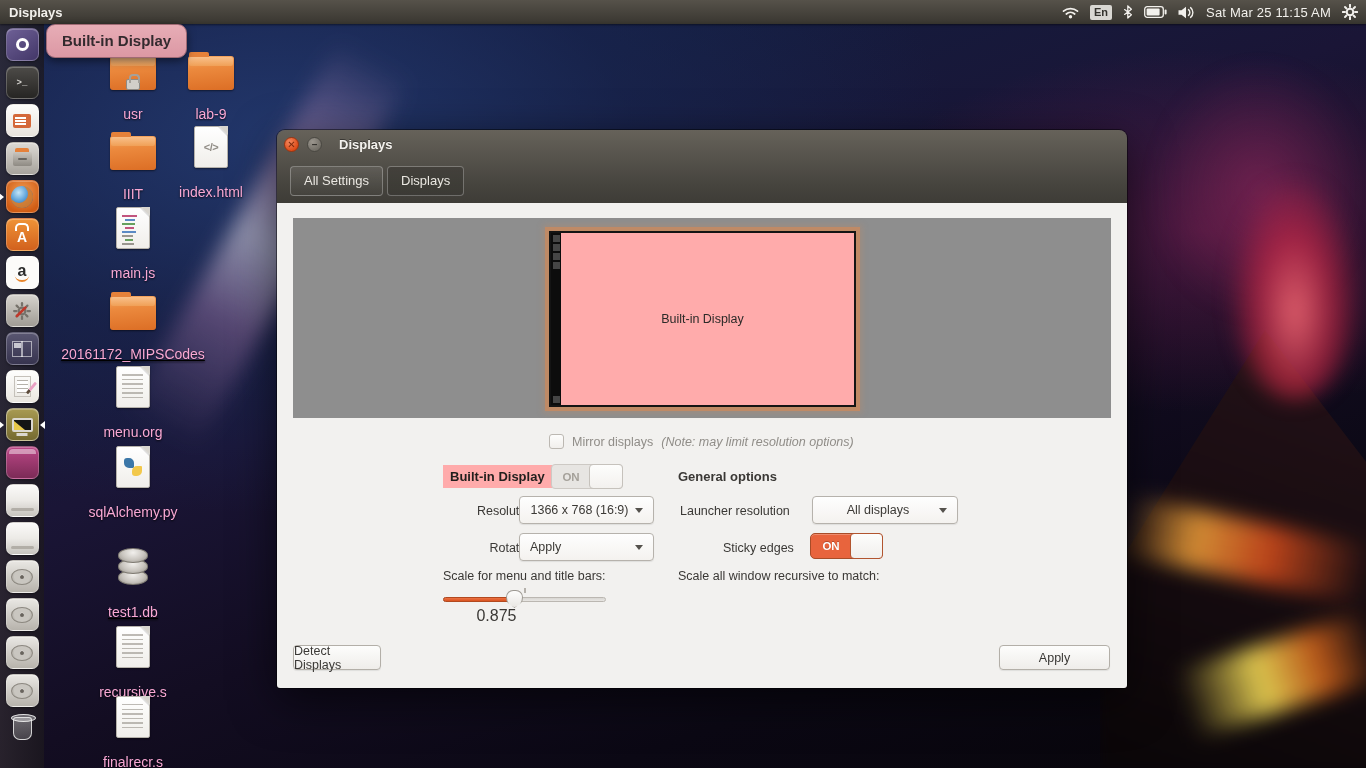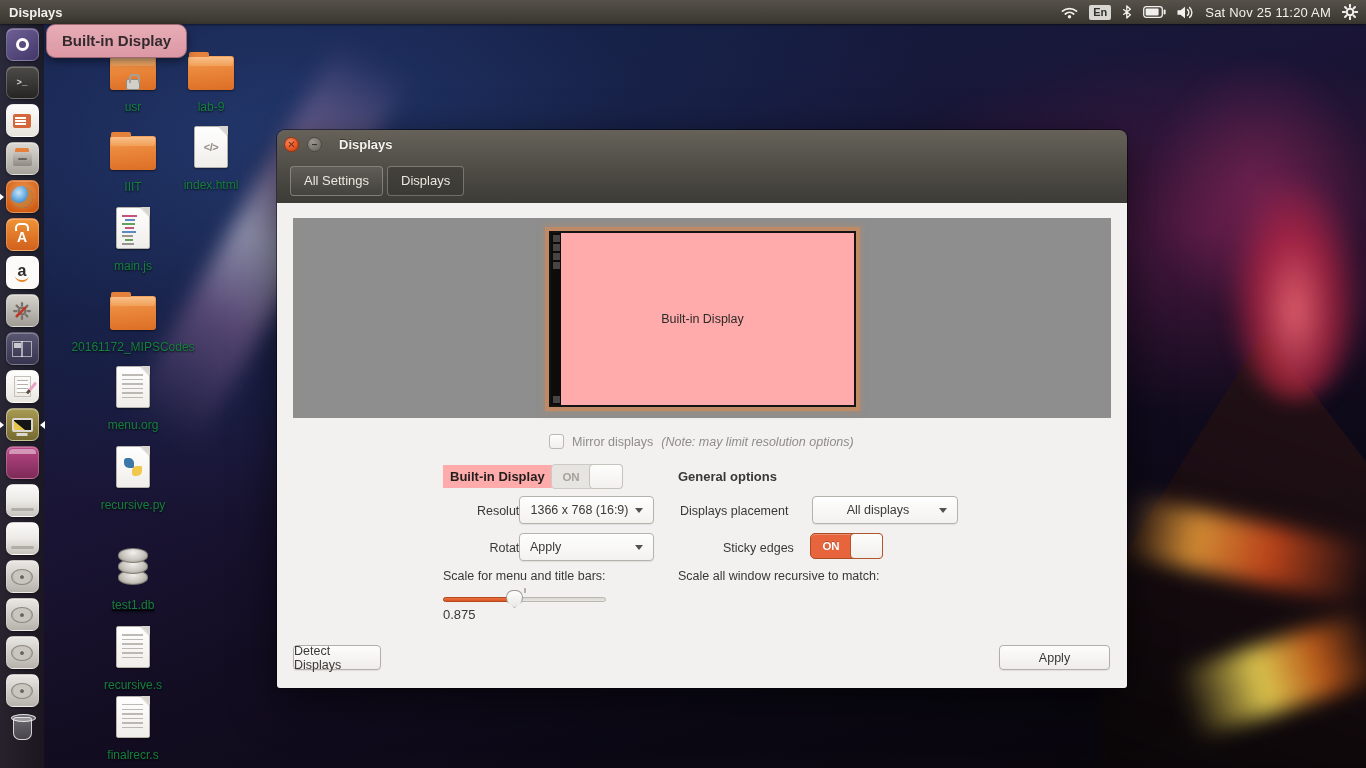--- a/index.html
+++ b/index.html
@@ -108,21 +108,21 @@
   .platter::after { content:""; position:absolute; left:50%; top:50%; transform:translate(-50%,-50%);
     width:4px; height:4px; border-radius:50%; background:#68645d; }
   .ic-trash { background:none; border-color:transparent; box-shadow:none; }
   .bin { width:19px; height:23px; border:1px solid rgba(235,235,235,.85); border-radius:3px 3px 7px 7px;
     background:linear-gradient(rgba(245,245,245,.35), rgba(190,190,190,.25)); position:relative; }
   .bin::before { content:""; position:absolute; top:-4px; left:-3px; width:23px; height:6px;
     border:1px solid rgba(240,240,240,.9); border-radius:50%; background:rgba(250,250,250,.35); }
 
   
   .dicon { position:absolute; width:110px; display:flex; flex-direction:column; align-items:center; z-index:10; }
-  .dicon .dlabel { margin-top:10px; font-size:12px; color:#15803d; text-shadow:0 1px 2px rgba(0,0,0,.85); white-space:nowrap; }
+  .dicon .dlabel { margin-top:16px; font-size:14px; color:#f9a8d4; text-shadow:0 1px 2px rgba(0,0,0,.85); white-space:nowrap; }
   .iconwrap { position:relative; height:44px; display:flex; align-items:flex-end; justify-content:center; }
   .folder { width:46px; height:34px; border-radius:3px; position:relative;
     background:linear-gradient(175deg,#f6ab66 0%,#ec8a3e 35%,#dc6e25 100%);
     box-shadow:0 1px 2px rgba(0,0,0,.5); }
   .folder::before { content:""; position:absolute; top:-4px; left:1px; width:20px; height:5px; background:#e5813a; border-radius:2px 2px 0 0; }
   .folder::after { content:""; position:absolute; top:1px; left:1px; right:1px; height:9px; border-radius:2px;
     background:linear-gradient(#f9c08a,#f0a057); }
   .lock { position:absolute; right:16px; bottom:0; width:14px; height:11px; background:#d2cfc9;
     border:1px solid #8f8b85; border-radius:2px; z-index:2; }
   .lock::before { content:""; position:absolute; top:-6px; left:2px; width:7px; height:7px;
@@ -239,21 +239,21 @@
   .slider { position:absolute; left:166px; top:388px; width:163px; height:16px; }
   .s-track { position:absolute; left:0; right:0; top:6px; height:5px; border-radius:3px;
     background:linear-gradient(#d8d6d2,#e8e6e3); border:1px solid #bbb7b1; }
   .s-fill { position:absolute; left:0; top:6px; width:73px; height:5px; border-radius:3px 0 0 3px;
     background:linear-gradient(#ec7143,#d9531f); border:1px solid #b2491f; }
   .s-tick { position:absolute; left:81px; top:-3px; width:1.5px; height:5px; background:#b5b1ab; }
   .s-handle { position:absolute; left:63px; top:-1px; width:17px; height:18px;
     background:linear-gradient(#fdfdfc,#e9e7e3); border:1px solid #9d9992;
     border-radius:8px 8px 9px 9px / 8px 8px 12px 12px;
     clip-path:polygon(0 0, 100% 0, 100% 62%, 50% 100%, 0 62%); }
-  .s-value { position:absolute; left:166px; top:404px; width:163px; padding-right:56px; font-size:13px; }
+  .s-value { position:absolute; left:166px; top:404px; width:163px; text-align:center; padding-right:56px; font-size:16px; }
 
   .pushbtn { position:absolute; height:25px; border-radius:4px; border:1px solid #b3afa8;
     background:linear-gradient(#fdfdfc,#efedea); display:flex; align-items:center; justify-content:center;
     color:#3a3835; box-shadow:0 1px 1px rgba(0,0,0,.08); }
   .btn-detect { left:16px; top:442px; width:88px; }
   .btn-apply { left:722px; top:442px; width:111px; }
 </style>
 </head>
 <body>
 
@@ -288,21 +288,21 @@
           <rect x="2.6" y="2.6" width="13" height="6.8" rx="1" fill="#f2f0ec"></rect>
           <rect x="20.6" y="3.6" width="2" height="4.8" rx="1" fill="#f2f0ec"></rect>
         </svg>
       </span>
     <span>
         <svg width="17" height="13" viewBox="0 0 17 13">
           <path d="M0.5 4.2 h3 L8 0.8 v11.4 L3.5 8.8 h-3 z" fill="#f2f0ec"></path>
           <path d="M10.5 3.6 a3.8 3.8 0 0 1 0 5.8 M12.6 1.6 a6.4 6.4 0 0 1 0 9.8" stroke="#f2f0ec" fill="none" stroke-width="1.4" stroke-linecap="round"></path>
         </svg>
       </span>
-    <span class="clock">Sat Nov 25 11:20 AM</span>
+    <span class="clock">Sat Mar 25 11:15 AM</span>
     <span>
         <svg width="16" height="16" viewBox="0 0 16 16">
           <g stroke="#f2f0ec" stroke-width="2" stroke-linecap="round">
             <line x1="8" y1="0.8" x2="8" y2="3"></line>
             <line x1="8" y1="13" x2="8" y2="15.2"></line>
             <line x1="0.8" y1="8" x2="3" y2="8"></line>
             <line x1="13" y1="8" x2="15.2" y2="8"></line>
             <line x1="3" y1="3" x2="4.5" y2="4.5"></line>
             <line x1="11.5" y1="11.5" x2="13" y2="13"></line>
             <line x1="3" y1="13" x2="4.5" y2="11.5"></line>
@@ -446,39 +446,39 @@
       <div class="paper htmlp">&lt;/&gt;</div>
     </div>
   <span class="dlabel">index.html</span>
 </div>
 <div class="dicon" style="left:78px; top:205px;">
   <div class="iconwrap">
       <div class="paper codep"></div>
     </div>
   <span class="dlabel">main.js</span>
 </div>
-<div class="dicon" style="left:58px; top:286px; width:150px;">
+<div class="dicon" style="left:58px; top:286px; width:150px;text-decoration:underline;">
   <div class="iconwrap">
       <div class="folder"></div>
     </div>
   <span class="dlabel">20161172_MIPSCodes</span>
 </div>
 <div class="dicon" style="left:78px; top:364px;">
   <div class="iconwrap">
       <div class="paper lines"></div>
     </div>
   <span class="dlabel">menu.org</span>
 </div>
 <div class="dicon" style="left:68px; top:444px; width:130px;">
   <div class="iconwrap">
       <div class="paper pyp">
         <div class="pysnake"></div>
       </div>
     </div>
-  <span class="dlabel">recursive.py</span>
+  <span class="dlabel">sqlAlchemy.py</span>
 </div>
 <div class="dicon" style="left:78px; top:544px;text-decoration:underline;">
   <div class="iconwrap">
       <div class="dbicon">
         <div class="cyl" style="top:22px;"></div>
         <div class="cyl" style="top:11px;"></div>
         <div class="cyl" style="top:0;"></div>
       </div>
     </div>
   <span class="dlabel">test1.db</span>
@@ -538,21 +538,21 @@
     </div>
 
     <div class="g-heading">General options</div>
 
     <span class="flabel lbl-res">Resolution</span>
     <div class="dropdown dd-res">
       <span class="dtext">1366 x 768 (16:9)</span>
       <div class="caret"></div>
     </div>
 
-    <span class="flabel lbl-lp">Displays placement</span>
+    <span class="flabel lbl-lp">Launcher resolution</span>
     <div class="dropdown dd-lp">
       <span class="dtext">All displays</span>
       <div class="caret"></div>
     </div>
 
     <span class="flabel lbl-rot">Rotation</span>
     <div class="dropdown dd-rot">
       <span class="dtext">Apply</span>
       <div class="caret"></div>
     </div>

